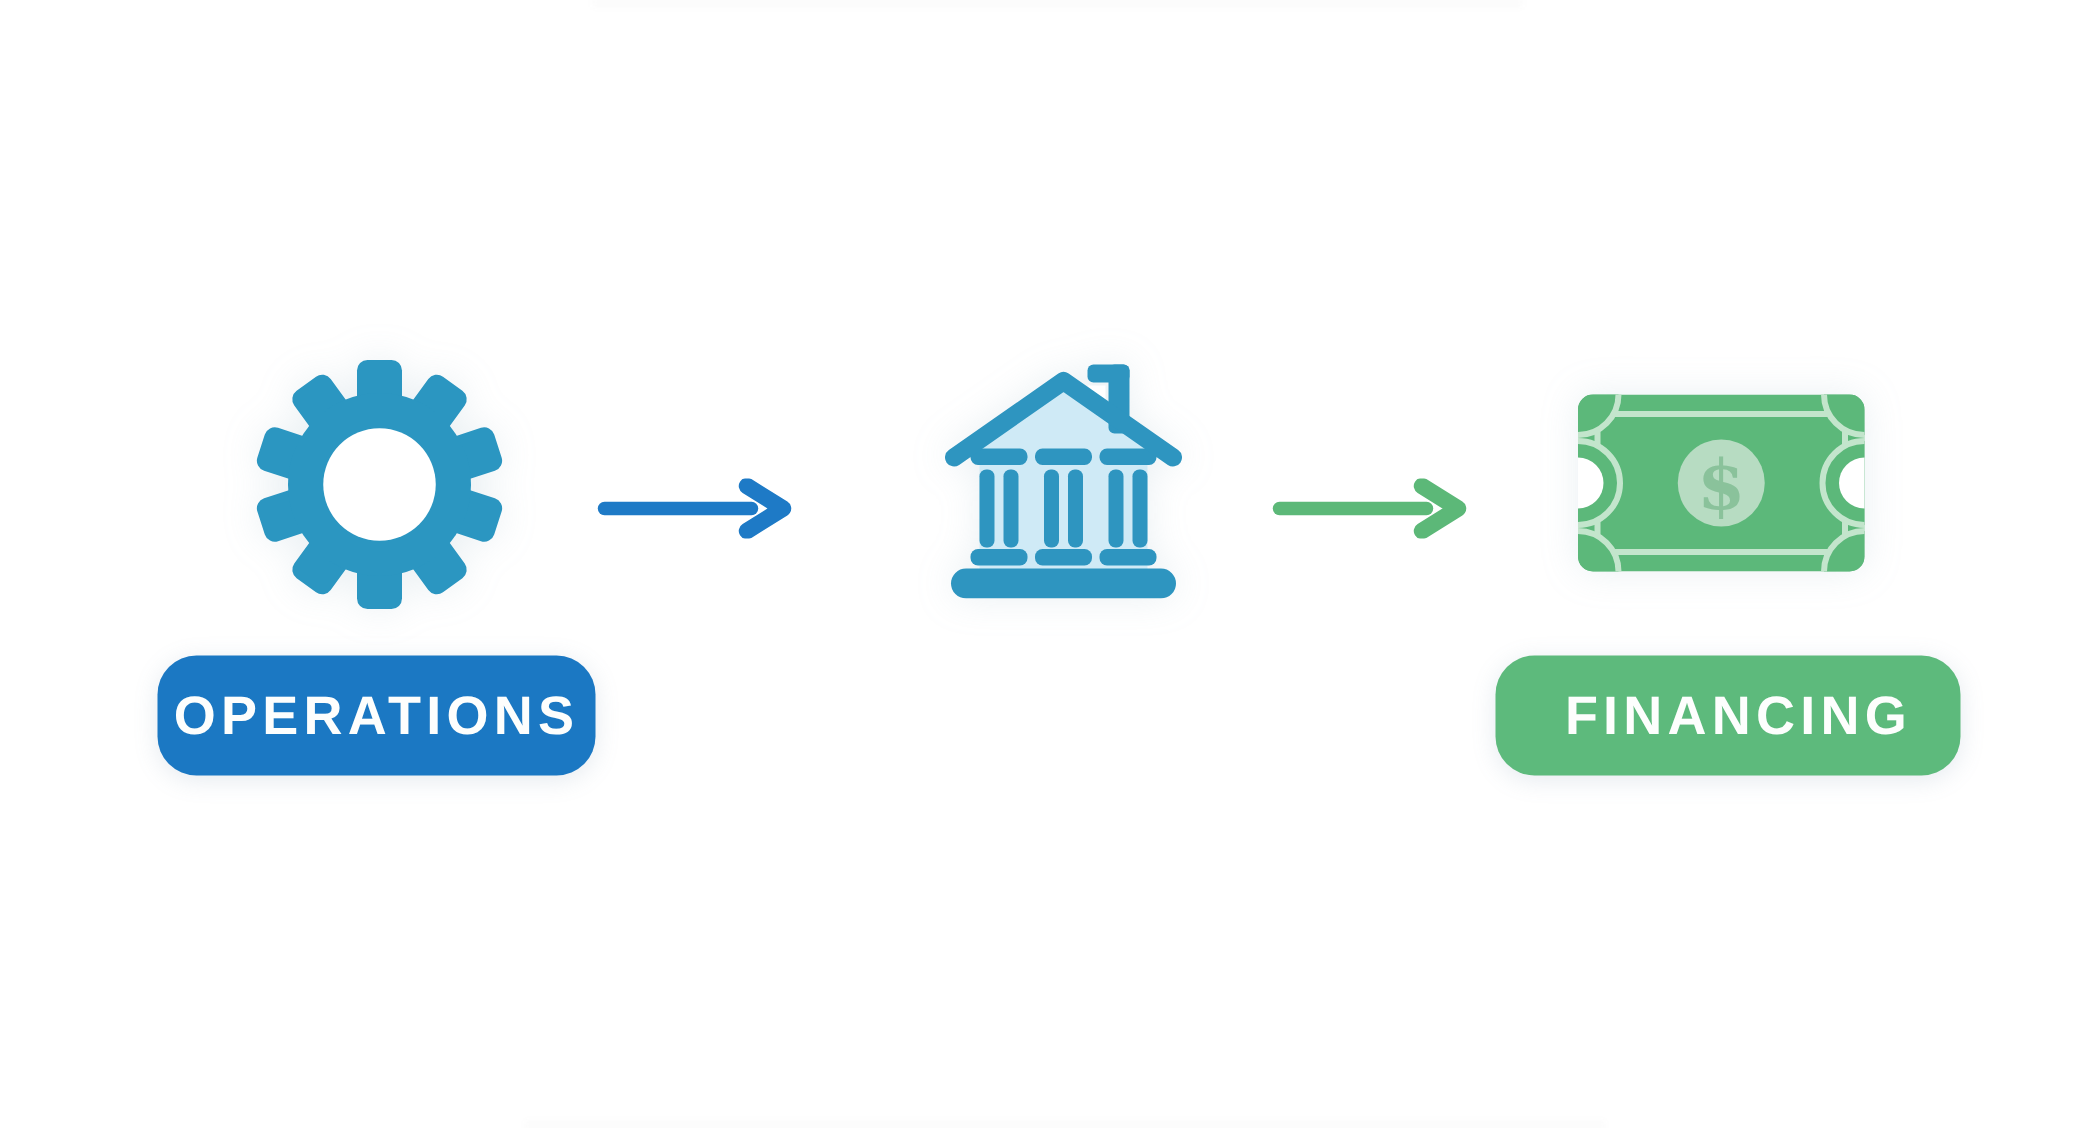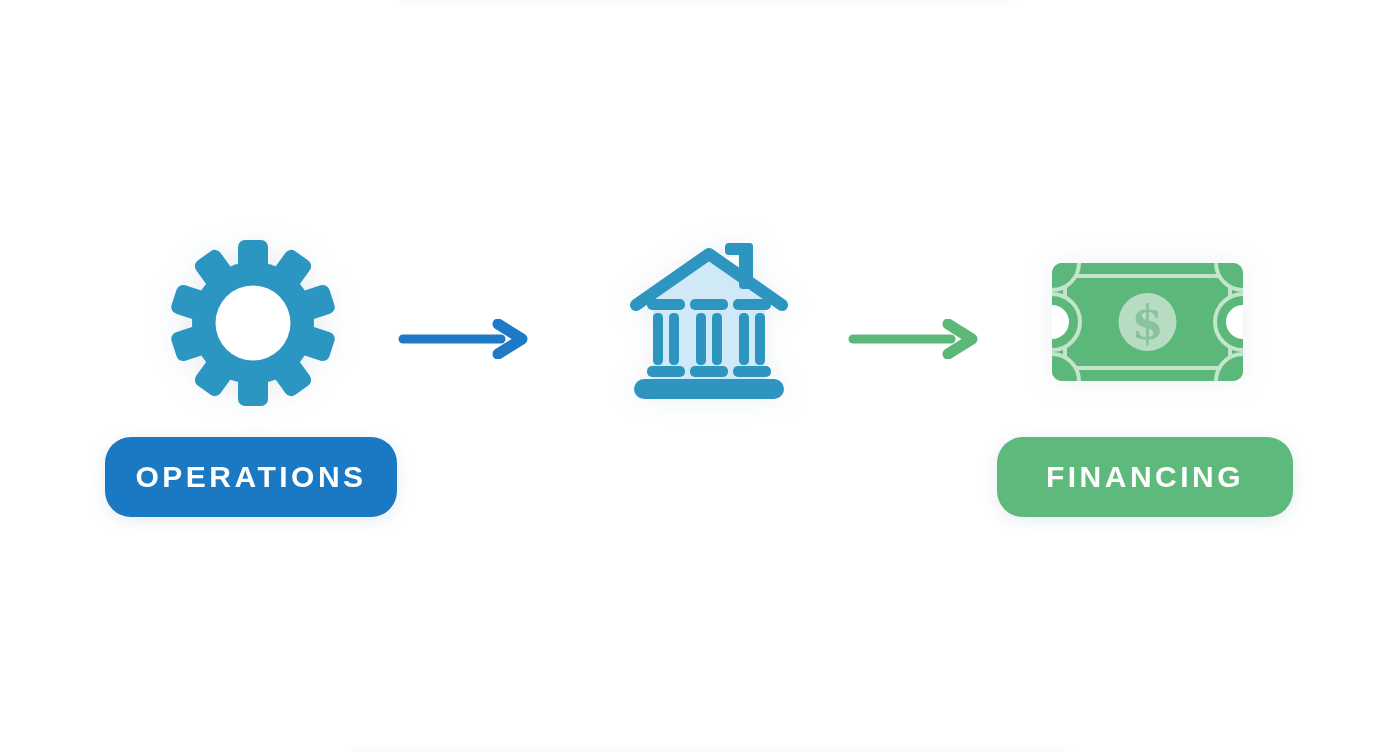--- a/index.html
+++ b/index.html
@@ -18,21 +18,21 @@
   #gear-icon  { left: 170px; top: 240px; }
   #bank-icon  { left: 629px; top: 242px; }
   #money-icon { left: 1052px; top: 263px; }
 
   .pill {
     position: absolute;
     height: 80px;
     border-radius: 26px;
     display: flex; align-items: center; justify-content: center;
     font-weight: bold;
-    font-size: 30px;
+    font-size: 36px;
     letter-spacing: 3.5px;
     box-shadow: 0 3px 16px rgba(110,140,165,0.18);
     user-select: none;
   }
   #pill-operations { left: 105px; top: 437px; width: 292px; }
   #pill-investing  { left: 563px; top: 437px; width: 287px; }
   #pill-financing  { left: 997px; top: 437px; width: 296px; }
 
   .arrow { position: absolute; top: 319px; }
   #arrow-1 { left: 396px; }
@@ -136,17 +136,17 @@
         <circle cx="0" cy="59" r="28"></circle>
         <circle cx="191" cy="59" r="28"></circle>
       </g>
       <circle cx="0" cy="59" r="17" fill="#ffffff"></circle>
       <circle cx="191" cy="59" r="17" fill="#ffffff"></circle>
       <circle cx="95.5" cy="59" r="29" fill="#b7dcc2"></circle>
       <text x="95.5" y="76" text-anchor="middle" font-family="'DejaVu Serif', serif" font-size="46" font-weight="bold" fill="#8ac29b">$</text>
     </g>
   </svg>
 
-  <div class="pill" id="pill-financing" style="background-color: rgb(93, 186, 124); color: rgb(253, 254, 253);">
+  <div class="pill" id="pill-financing" style="background-color: rgb(93, 186, 124); color: rgb(253, 254, 253); padding-left: 14px;">
     <span>FINANCING</span>
   </div>
 
 </div>
 
 </body></html>

